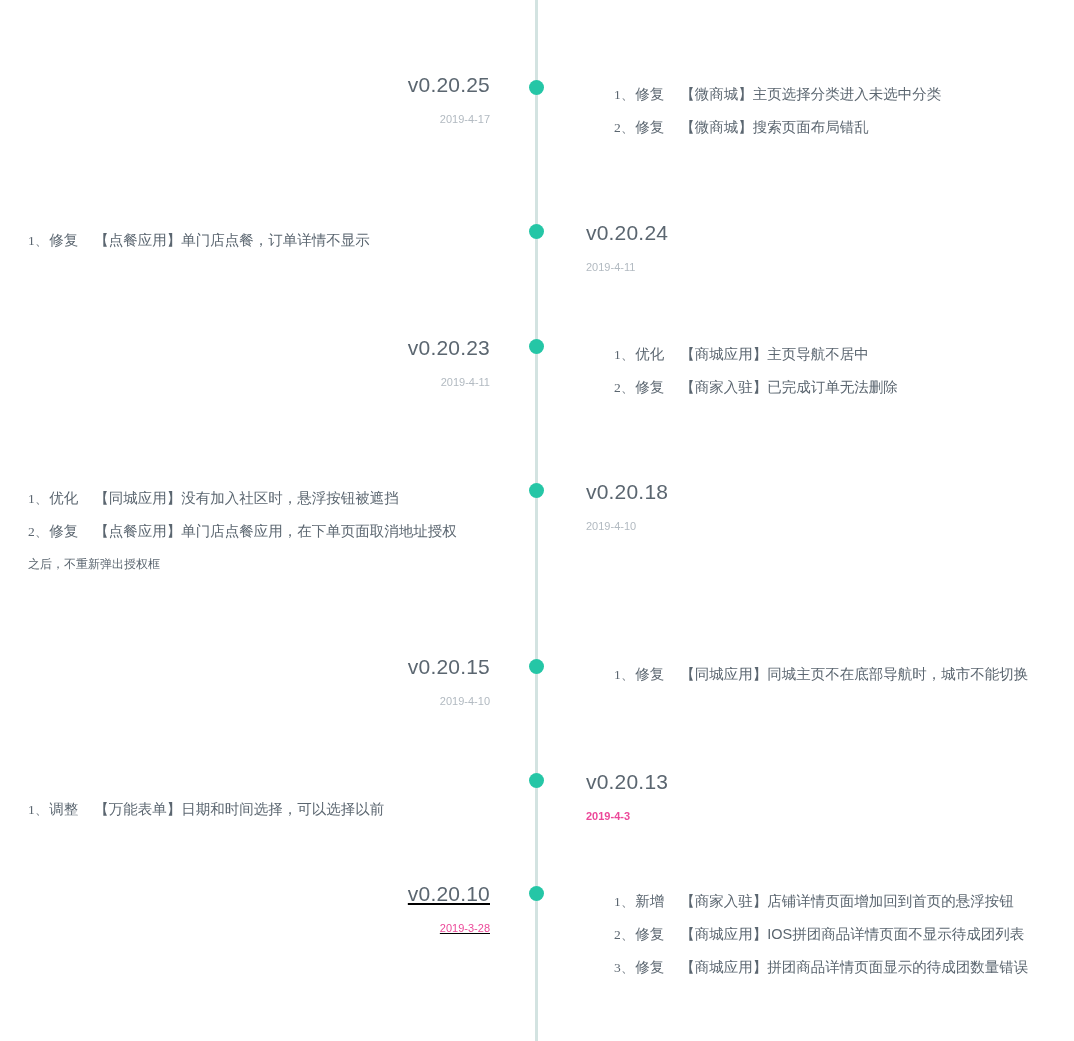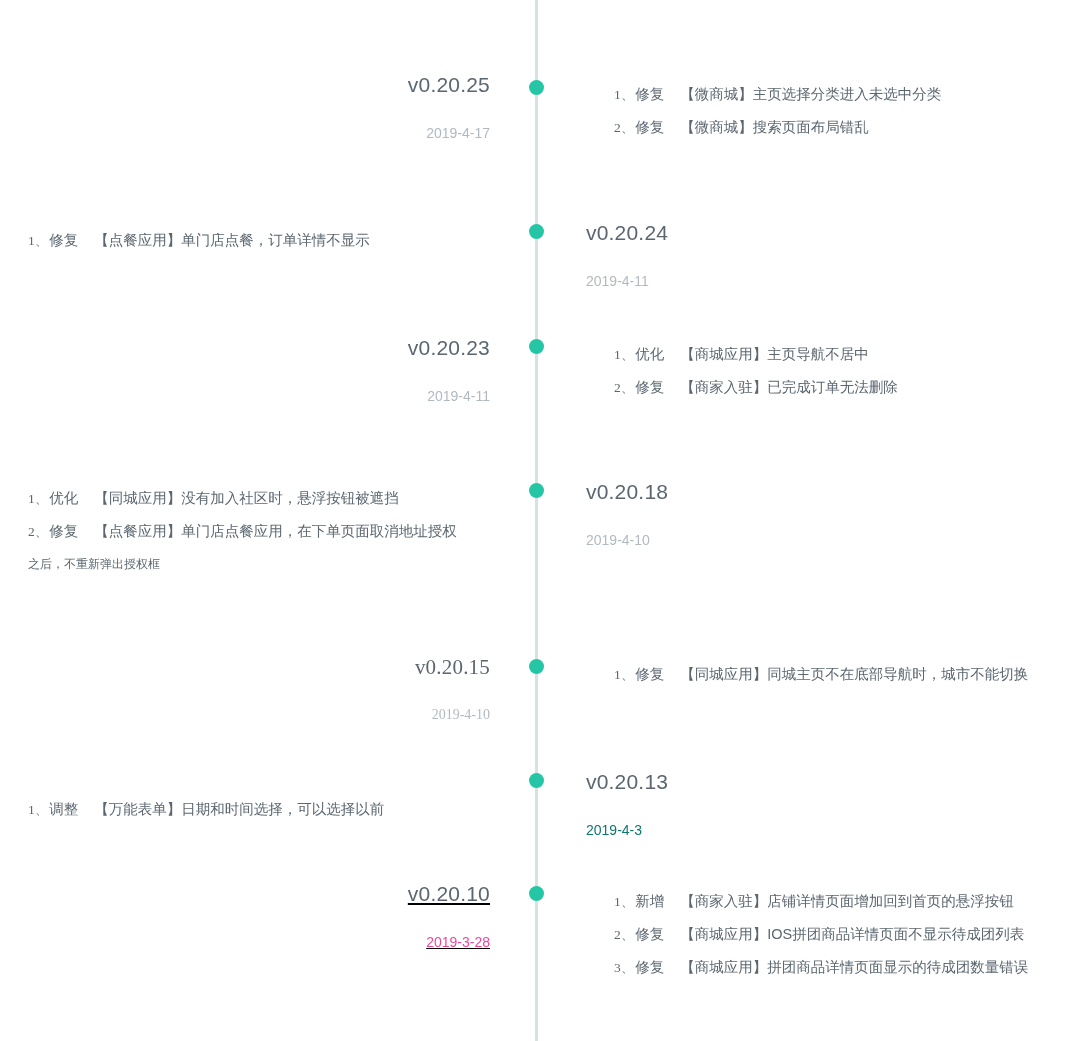--- a/index.html
+++ b/index.html
@@ -62,24 +62,24 @@
     left: 586px;
     text-align: left;
   }
   .version-number {
     font-size: 21px;
     color: #5b6670;
     line-height: 26px;
     letter-spacing: 0.2px;
   }
   .version-date {
-    font-size: 14px;
+    font-size: 11px;
     color: #b2bac1;
     line-height: 22px;
-    margin-top: 24px;
+    margin-top: 10px;
   }
 
   
   .changes-block {
     position: absolute;
     width: 470px;
   }
   .changes-block.side-right {
     left: 614px;
     text-align: left;
@@ -160,33 +160,33 @@
         <div class="version-date" style="color: rgb(178, 186, 193);">2019-4-10</div>
       </div>
       <div class="changes-block side-left" style="top: 466px;">
         <div class="change-line"><span class="change-idx">1、</span><span class="change-kind">优化</span><span class="change-gap"></span><span class="change-text">【同城应用】没有加入社区时，悬浮按钮被遮挡</span></div>
         <div class="change-line"><span class="change-idx">2、</span><span class="change-kind">修复</span><span class="change-gap"></span><span class="change-text">【点餐应用】单门店点餐应用，在下单页面取消地址授权</span></div>
         <div class="change-continuation">之后，不重新弹出授权框</div>
       </div>
     </div>
     <div class="timeline-entry">
       <div class="timeline-dot" style="top: 643px; background: rgb(37, 198, 166);"></div>
-      <div class="version-block side-left" style="top: 638px; font-family: Liberation Serif, serif;">
+      <div class="version-block side-left" style="top: 638px;">
         <div class="version-number">v0.20.15</div>
         <div class="version-date" style="color: rgb(178, 186, 193);">2019-4-10</div>
       </div>
       <div class="changes-block side-right" style="top: 642px;">
         <div class="change-line"><span class="change-idx">1、</span><span class="change-kind">修复</span><span class="change-gap"></span><span class="change-text">【同城应用】同城主页不在底部导航时，城市不能切换</span></div>
       </div>
     </div>
     <div class="timeline-entry">
       <div class="timeline-dot" style="top: 757px; background: rgb(37, 198, 166);"></div>
       <div class="version-block side-right" style="top: 753px;">
         <div class="version-number">v0.20.13</div>
-        <div class="version-date" style="color: #0f766e;">2019-4-3</div>
+        <div class="version-date" style="color: #ec4899; font-weight: bold;">2019-4-3</div>
       </div>
       <div class="changes-block side-left" style="top: 756px; margin-top: 21px;">
         <div class="change-line"><span class="change-idx">1、</span><span class="change-kind">调整</span><span class="change-gap"></span><span class="change-text">【万能表单】日期和时间选择，可以选择以前</span></div>
       </div>
     </div>
     <div class="timeline-entry">
       <div class="timeline-dot" style="top: 870px; background: rgb(37, 198, 166);"></div>
       <div class="version-block side-left" style="top: 865px; text-decoration: underline;">
         <div class="version-number">v0.20.10</div>
         <div class="version-date" style="color: #ec4899;">2019-3-28</div>

